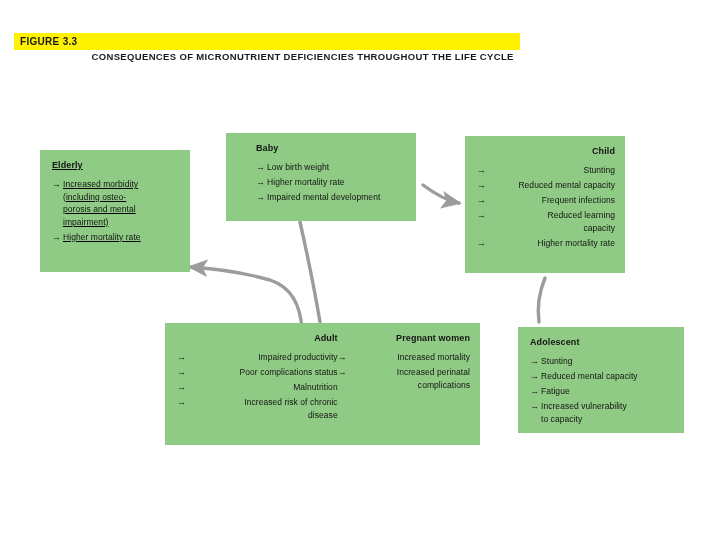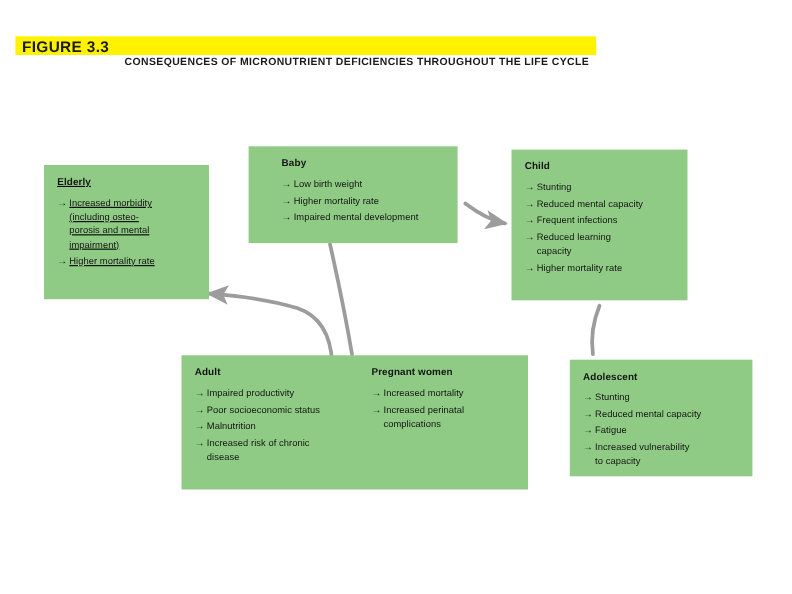--- a/index.html
+++ b/index.html
@@ -22,21 +22,21 @@
     left: 14px;
     top: 33px;
     height: 17px;
     background: #fff200;
     display: flex;
     align-items: center;
     padding: 0 6px;
     white-space: nowrap;
   }
   #title-banner .fig-num {
-    font-size: 14px;
+    font-size: 10px;
     font-weight: bold;
     color: #1a1a1a;
     letter-spacing: 0.3px;
   }
   #title-banner .fig-title {
     font-size: 9.5px;
     font-weight: bold;
     color: #1a1a1a;
     letter-spacing: 0.35px;
     margin-left: 14px;
@@ -81,28 +81,29 @@
     color: #141414;
   }
   .node-list li .cont {
     display: block;
     padding-left: 0px;
   }
 
   
   #box-elderly   { left: 40px;  top: 150px; width: 150px; height: 122px; text-decoration: underline; }
   #box-baby      { left: 226px; top: 133px; width: 190px; height: 88px; padding-left: 30px;  }
-  #box-child     { left: 465px; top: 136px; width: 160px; height: 137px; }
+  #box-child     { left: 465px; top: 136px; width: 160px; height: 137px; text-align: right; }
   #box-adult     { left: 165px; top: 323px; width: 315px; height: 122px; padding: 10px 10px 8px 12px; }
   #box-adolescent{ left: 518px; top: 327px; width: 166px; height: 106px; }
 
   
   .two-col {
     display: flex;
     gap: 0px;
+    text-align: right;
   }
   .col-adult { width: 170px; }
   .col-pregnant { width: 140px; }
 
   
   #arrows {
     position: absolute;
     left: 0;
     top: 0;
     width: 720px;
@@ -203,21 +204,21 @@
 
       <div class="col-adult">
         <div class="node-title">Adult</div>
         <ul class="node-list">
           <li>
             <span class="bullet-arrow">→</span>
             <span>Impaired productivity</span>
           </li>
           <li>
             <span class="bullet-arrow">→</span>
-            <span>Poor socioeconomic status</span>
+            <span>Poor complications status</span>
           </li>
           <li>
             <span class="bullet-arrow">→</span>
             <span>Malnutrition</span>
           </li>
           <li>
             <span class="bullet-arrow">→</span>
             <span>Increased risk of chronic</span>
             <span class="cont">disease</span>
           </li>

